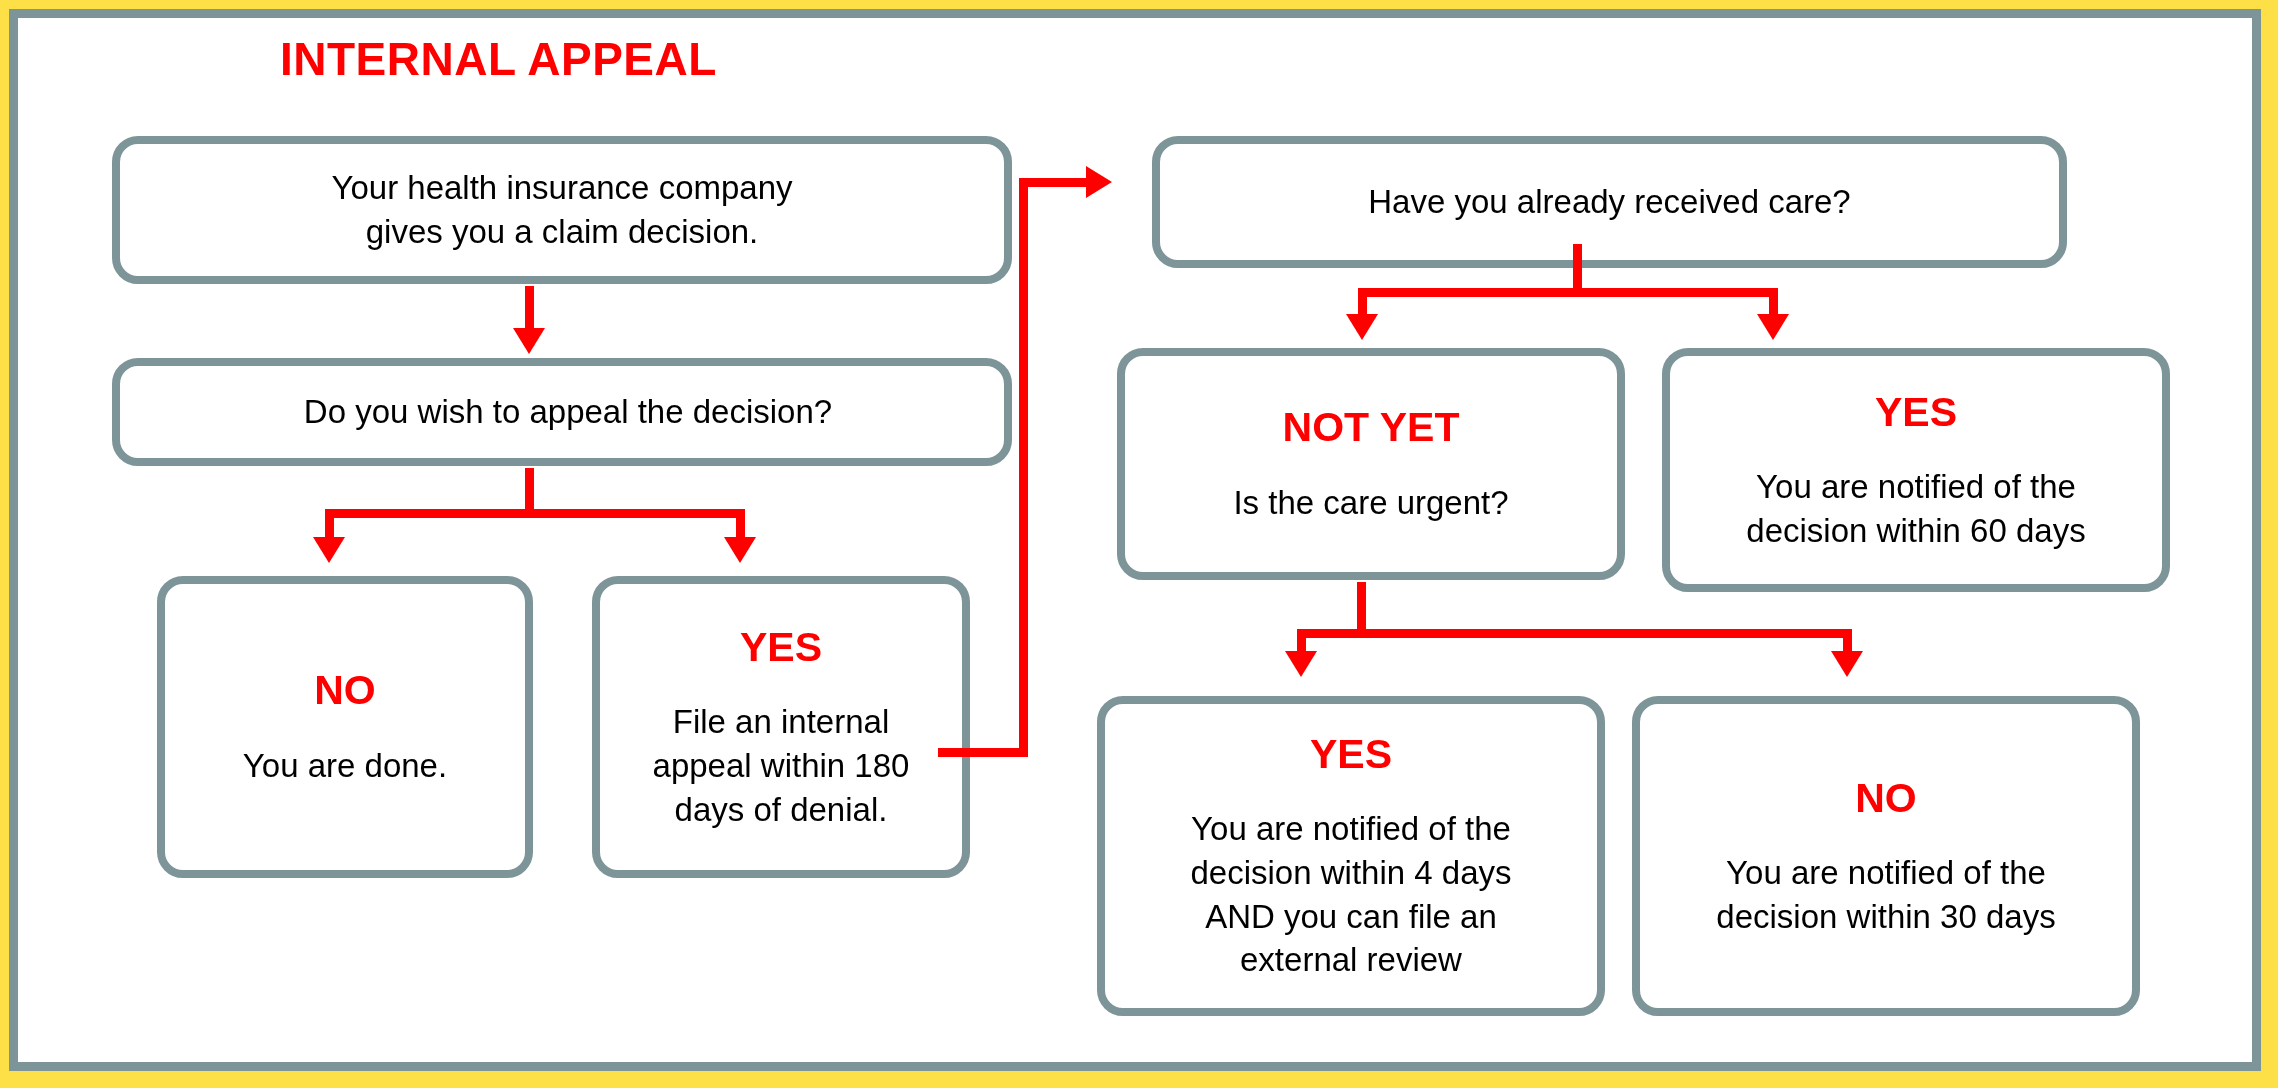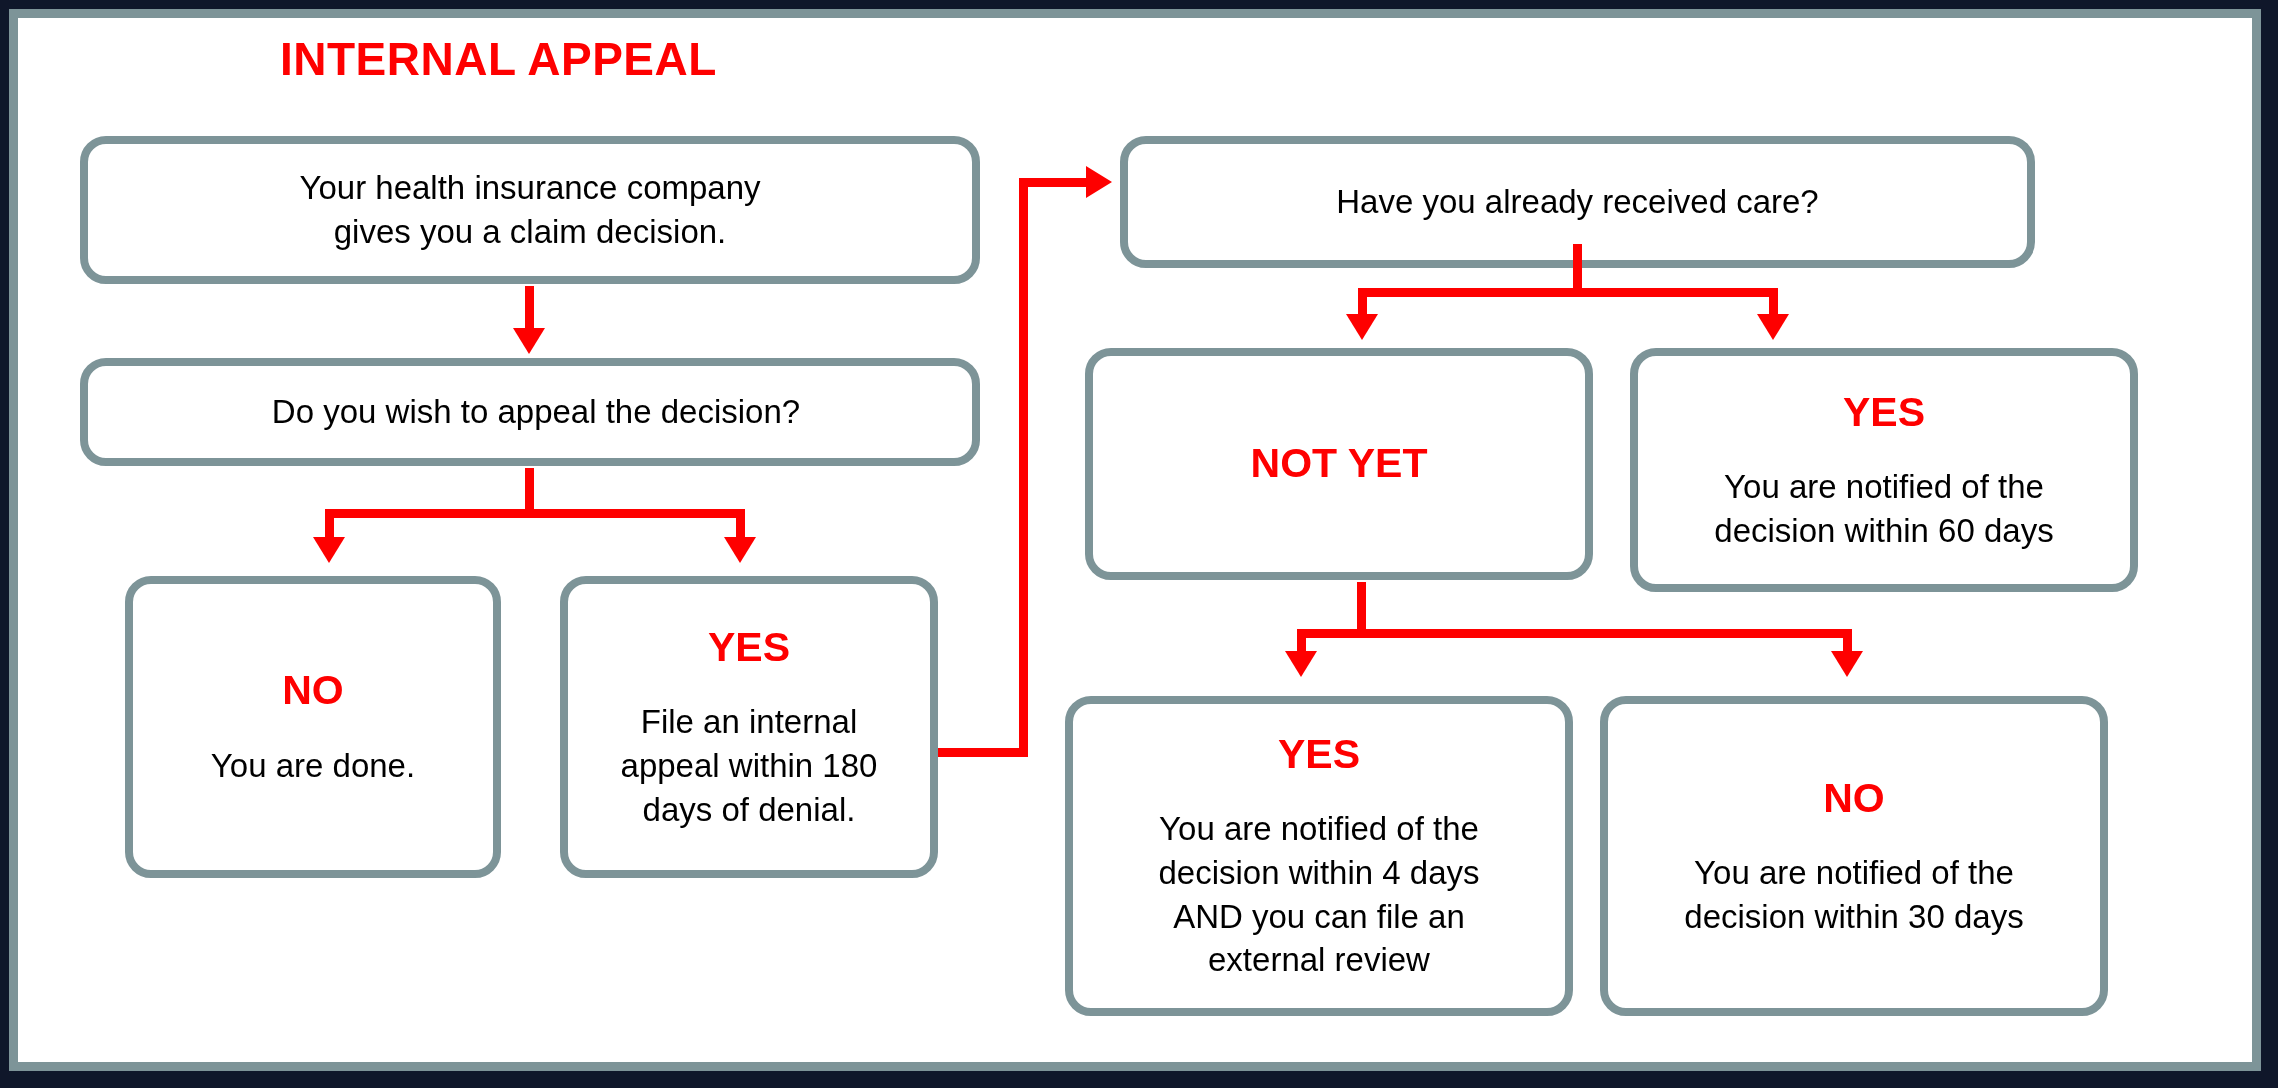--- a/index.html
+++ b/index.html
@@ -4,21 +4,21 @@
 <style>
   html, body {
     margin: 0;
     padding: 0;
     background: #ffffff;
   }
   #page {
     position: relative;
     width: 2278px;
     height: 1088px;
-    background: #0f172a;
+    background: #fde047;
     font-family: "Liberation Sans", sans-serif;
     overflow: hidden;
   }
   .outer-frame {
     position: absolute;
     left: 9px;
     top: 9px;
     width: 2252px;
     height: 1062px;
     border: 9px solid #7d9498;
@@ -43,20 +43,21 @@
     background: #ffffff;
     display: flex;
     flex-direction: column;
     align-items: center;
     justify-content: center;
     text-align: center;
     color: #000000;
     font-size: 33px;
     line-height: 1.33;
     padding: 6px 14px;
+    margin-left: 32px;
   }
   .node .tag {
     color: #fe0000;
     font-weight: bold;
     font-size: 41px;
     line-height: 1.2;
   }
   .node .body {
     color: #000000;
     font-weight: normal;
@@ -136,20 +137,21 @@
 
   <div class="conn vline" style="left:1573px; top:244px; height:52px;"></div>
   <div class="conn hline" style="left:1358px; top:288px; width:420px;"></div>
   <div class="conn vline" style="left:1358px; top:288px; height:30px;"></div>
   <div class="arrow-down" style="left:1346px; top:314px;"></div>
   <div class="conn vline" style="left:1769px; top:288px; height:30px;"></div>
   <div class="arrow-down" style="left:1757px; top:314px;"></div>
 
   <div class="node has-tag" style="left:1085px; top:348px; width:508px; height:232px;">
     <div class="tag">NOT YET</div>
+    <div class="body">Is the care urgent?</div>
   </div>
 
   <div class="node has-tag" style="left:1630px; top:348px; width:508px; height:244px;">
     <div class="tag">YES</div>
     <div class="body">You are notified of the
 decision within 60 days</div>
   </div>
 
   <div class="conn vline" style="left:1357px; top:582px; height:50px;"></div>
   <div class="conn hline" style="left:1297px; top:629px; width:555px;"></div>

